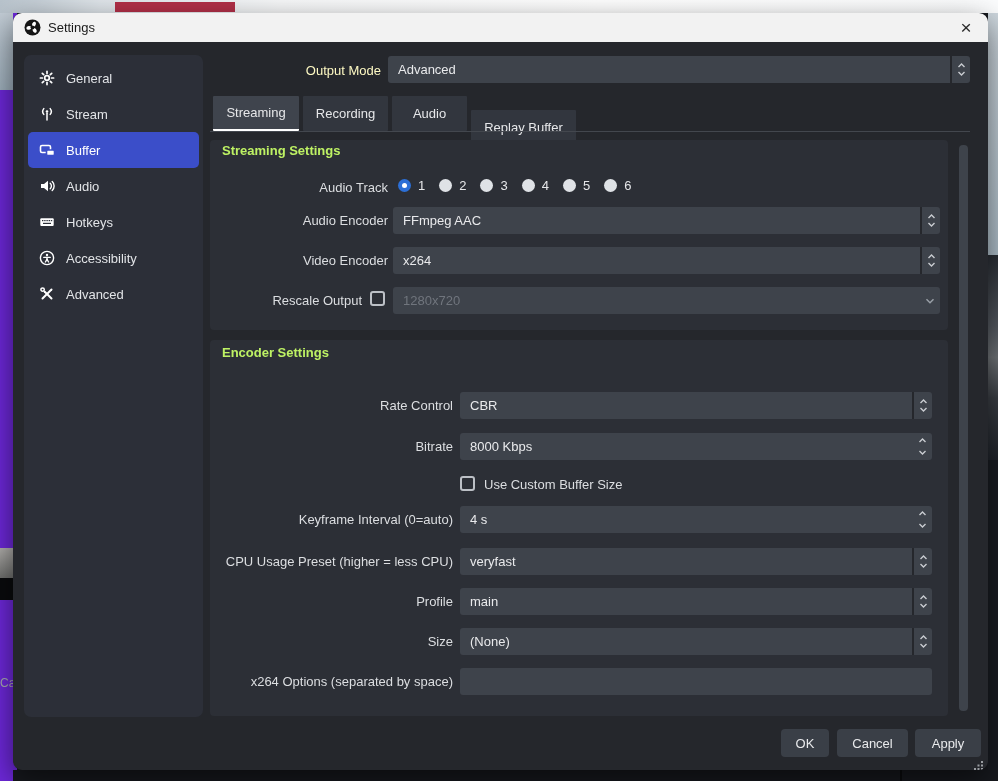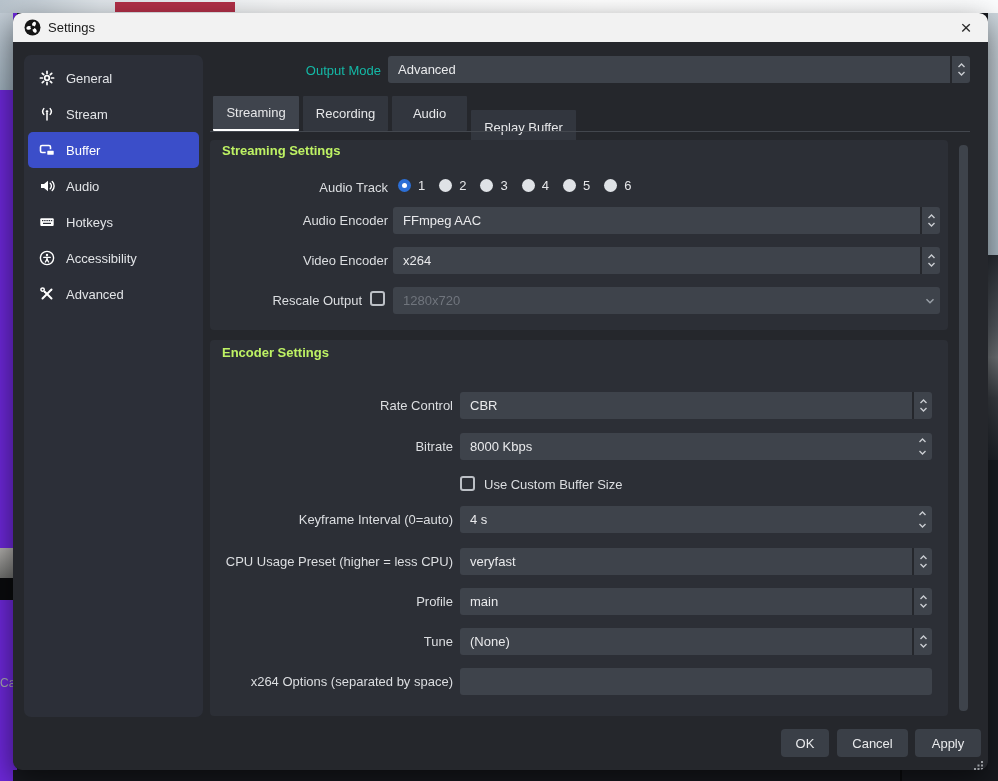--- a/index.html
+++ b/index.html
@@ -34,21 +34,21 @@
 
   
   .sidebar{position:absolute;left:11px;top:42px;width:179px;height:662px;background:#2c2f38;border-radius:7px;padding:5px 4px;}
   .nav-item{position:relative;height:36px;display:flex;align-items:center;gap:10px;padding-left:10px;
     border-radius:5px;color:#e2e4e7;font-size:13px;}
   .nav-item.sel{background:#3b4ec9;color:#ffffff;}
   .nav-item .ic{width:18px;height:16px;display:flex;align-items:center;justify-content:center;}
   .nav-item svg{display:block;}
 
   
-  .om-label{position:absolute;left:195px;top:50px;width:173px;text-align:right;font-size:13px;color:#14b8a6;}
+  .om-label{position:absolute;left:195px;top:50px;width:173px;text-align:right;font-size:13px;color:#fef9c3;}
   .om-combo{left:375px;top:43px;width:582px;height:28px;}
 
   
   .tab{position:absolute;top:83px;height:35px;background:#32363e;color:#e6e7e9;font-size:13px;
     display:flex;align-items:center;justify-content:center;border:none;border-radius:1px;}
   .tab.active{background:#3f444d;border-bottom:2px solid #ffffff;}
   .tab-divider{position:absolute;left:197px;top:118px;width:760px;height:1px;background:#43474e;}
 
   
   .panel{position:absolute;left:197px;width:738px;background:#2c2f36;border-radius:4px;}
@@ -378,21 +378,21 @@
         <span class="spin">
           <svg class="chev" width="9" height="5" viewBox="0 0 9 5">
               <polyline points="1.5,4 4.5,1 7.5,4" fill="none" stroke="#c9ccd1" stroke-width="1.4"></polyline>
             </svg>
           <svg class="chev" width="9" height="5" viewBox="0 0 9 5">
               <polyline points="1.5,1 4.5,4 7.5,1" fill="none" stroke="#c9ccd1" stroke-width="1.4"></polyline>
             </svg>
         </span>
       </div>
 
-      <div class="flabel" style="left:0;top:294px;width:243px;">Tune</div>
+      <div class="flabel" style="left:0;top:294px;width:243px;">Size</div>
       <div class="combo" style="left:250px;top:288px;width:472px;">
         <span class="val">(None)</span>
         <span class="spin">
           <svg class="chev" width="9" height="5" viewBox="0 0 9 5">
               <polyline points="1.5,4 4.5,1 7.5,4" fill="none" stroke="#c9ccd1" stroke-width="1.4"></polyline>
             </svg>
           <svg class="chev" width="9" height="5" viewBox="0 0 9 5">
               <polyline points="1.5,1 4.5,4 7.5,1" fill="none" stroke="#c9ccd1" stroke-width="1.4"></polyline>
             </svg>
         </span>

